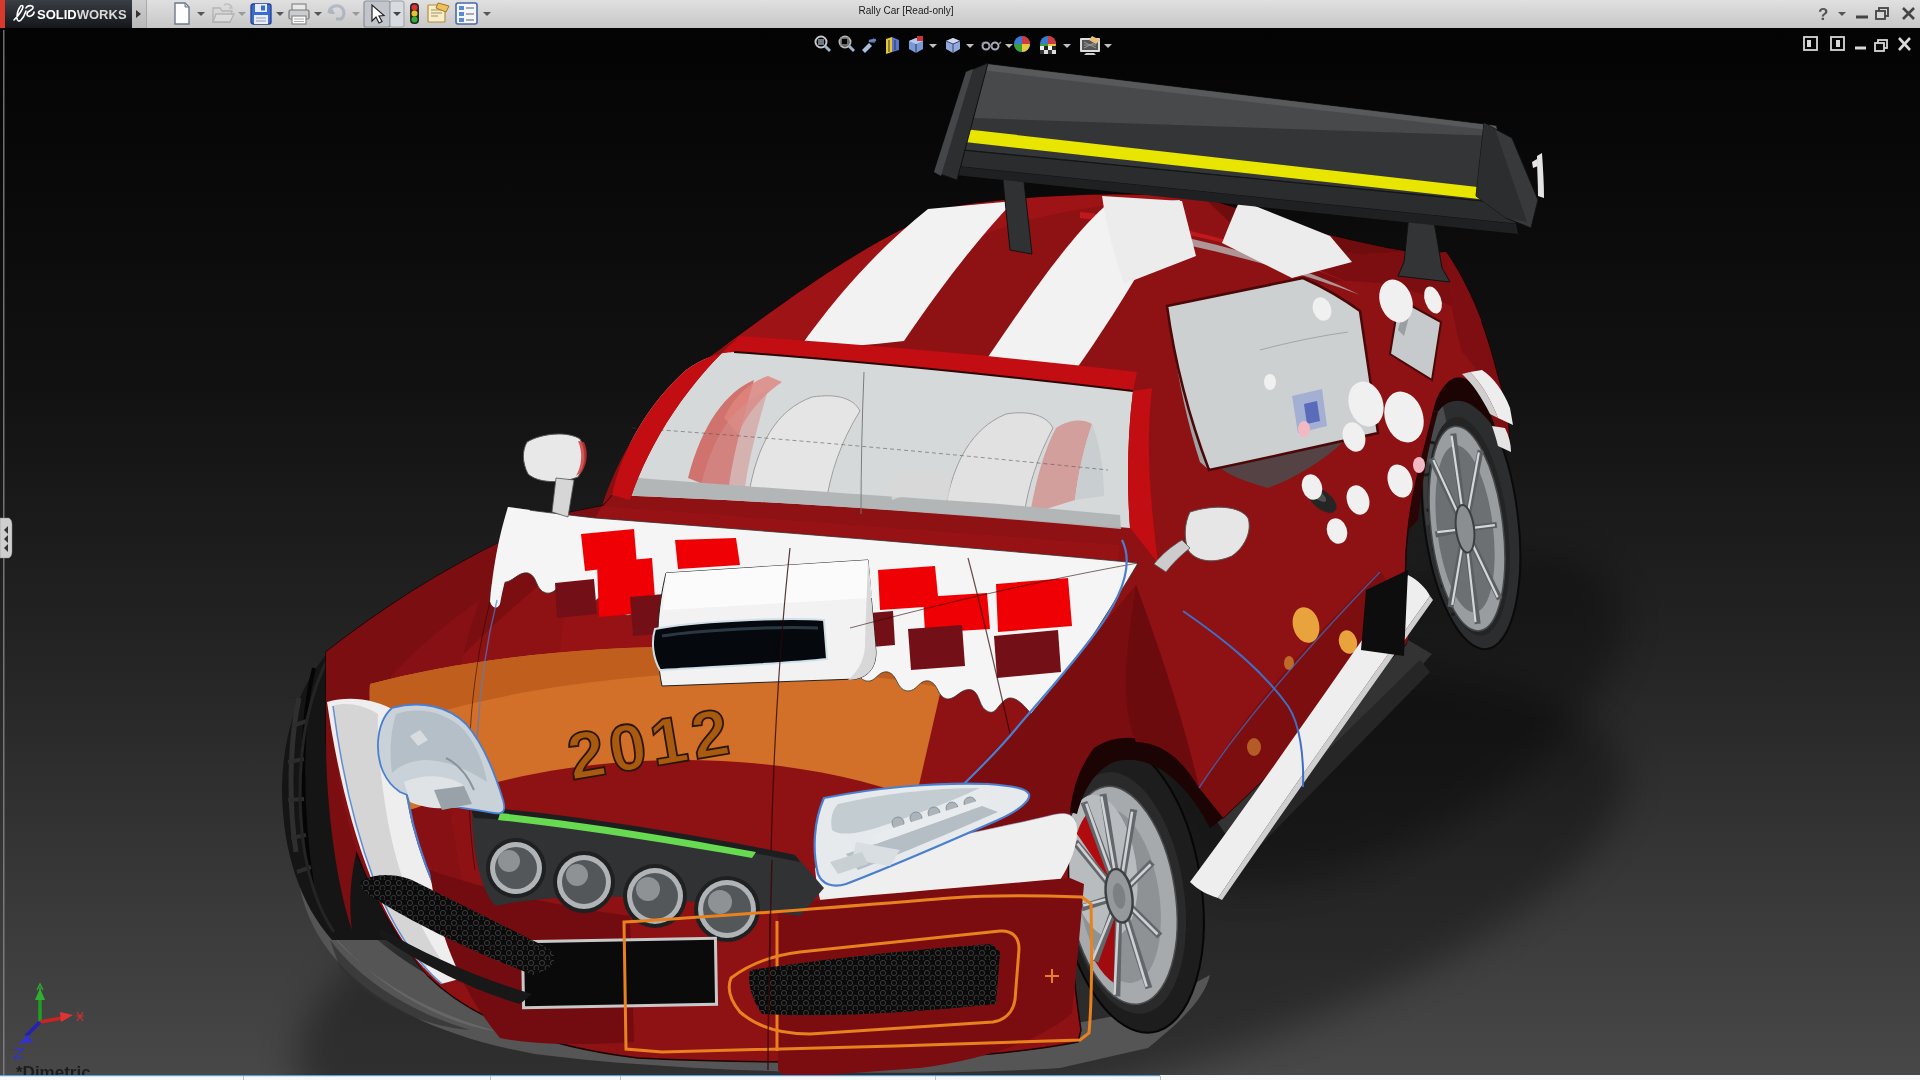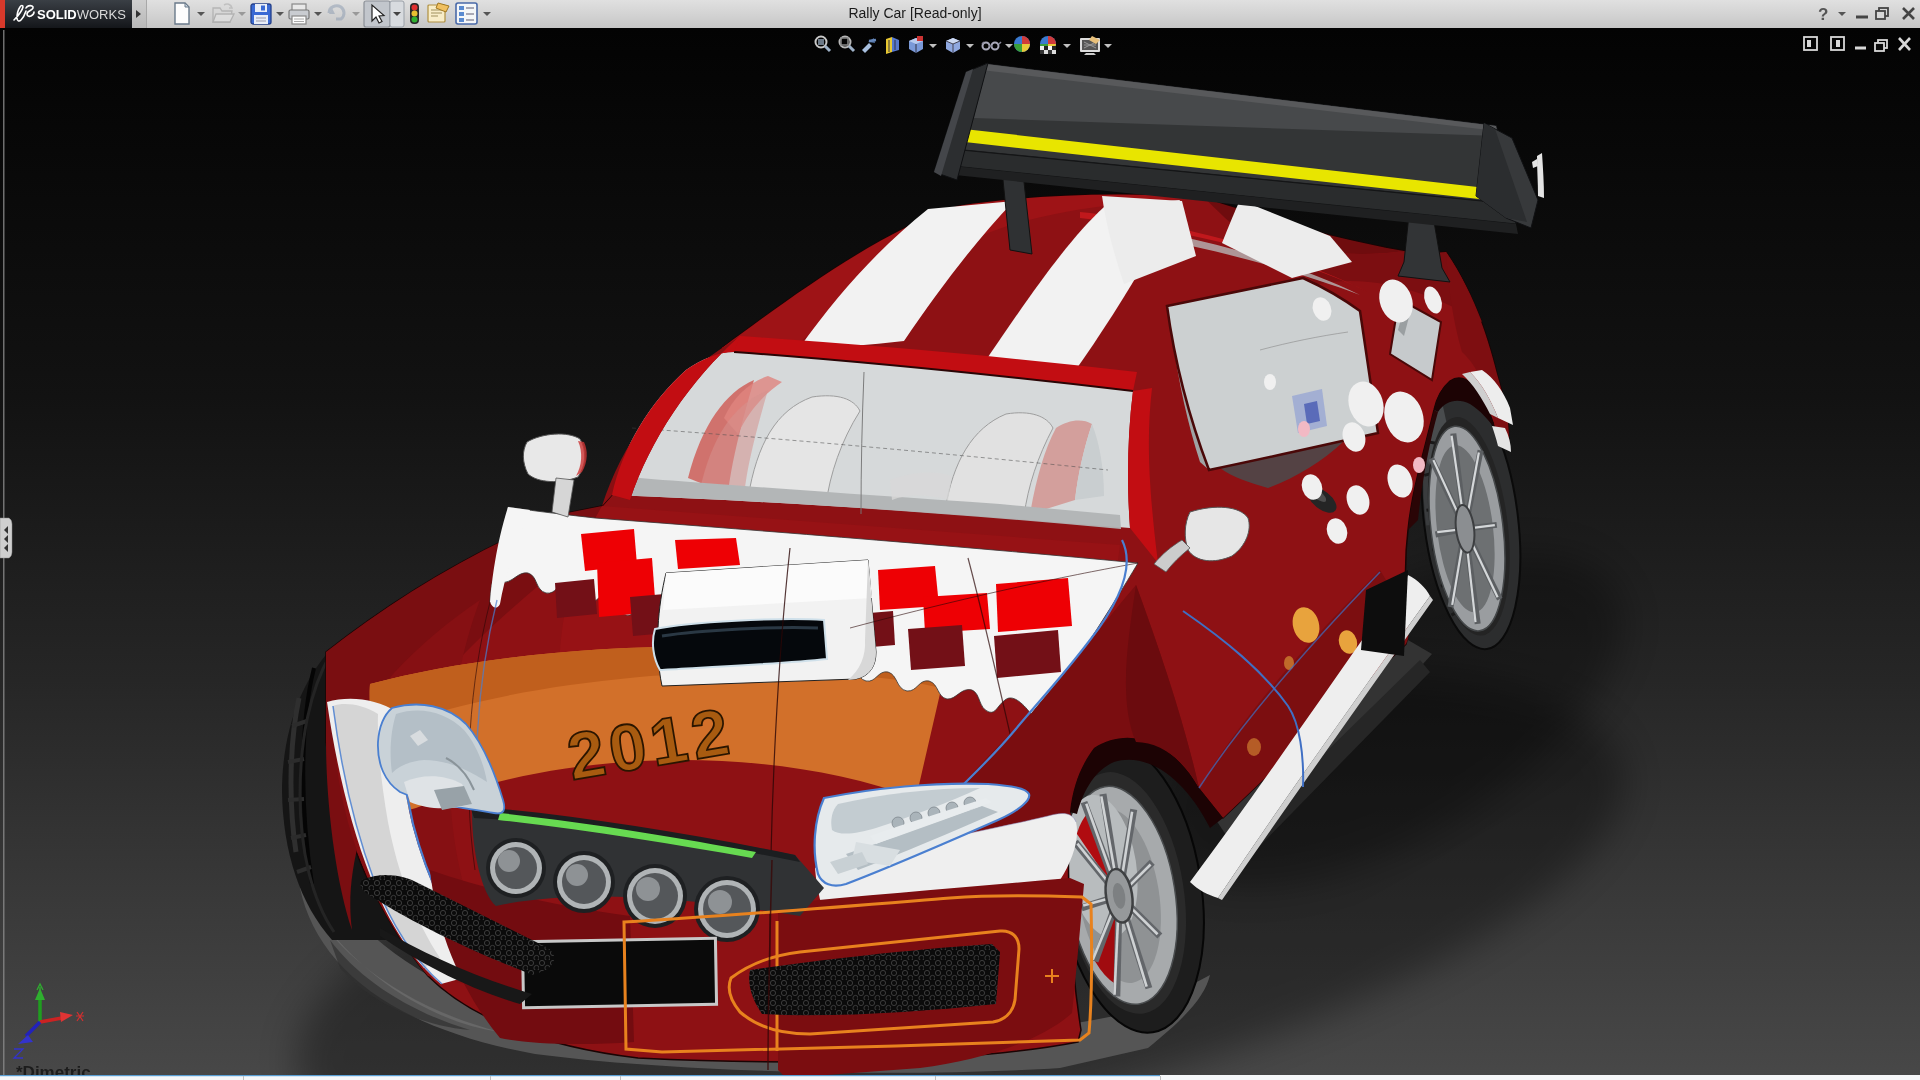--- a/index.html
+++ b/index.html
@@ -3,24 +3,24 @@
 <meta charset="utf-8">
 <style>
   html,body{margin:0;padding:0;width:1920px;height:1080px;overflow:hidden;background:#000;
     font-family:"Liberation Sans", sans-serif;}
   #titlebar{position:absolute;left:0;top:0;width:1920px;height:28px;
     background:linear-gradient(#e0e0e0,#d2d2d2 55%,#c6c6c6);}
   #logo{position:absolute;left:0;top:0;width:133px;height:28px;overflow:hidden;
     background:linear-gradient(#3a3f45,#14161a);}
   #redstripe{position:absolute;left:0;top:0;width:5px;height:28px;background:#d8392b;}
   #logotxt{position:absolute;left:37px;top:7px;color:#fff;font-size:13px;font-weight:bold;letter-spacing:0px;width:96px;overflow:hidden;}
-  #logotxt .w{font-weight:normal;color:#dadada;}
+  #logotxt .w{font-weight:bold;color:#dadada;}
   #flyout{position:absolute;left:132px;top:0;width:14px;height:28px;background:linear-gradient(#cfcfcf,#b8b8b8);border-right:1px solid #a8a8a8;}
   #flyout:after{content:"";position:absolute;left:4px;top:10px;border-left:5px solid #333;border-top:4px solid transparent;border-bottom:4px solid transparent;}
-  #title{position:absolute;left:0;top:5px;width:1812px;text-align:center;font-size:14px;color:#1a1a1a;margin-left:9px;}
+  #title{position:absolute;left:0;top:5px;width:1812px;text-align:center;font-size:10px;color:#1a1a1a;}
   #viewport{position:absolute;left:0;top:28px;width:1920px;height:1052px;}
 </style>
 </head>
 <body>
 <div id="viewport">
 <svg width="1920" height="1052" viewBox="0 28 1920 1052">
 <defs>
   <linearGradient id="bg" x1="0" y1="28" x2="0" y2="1080" gradientUnits="userSpaceOnUse">
     <stop offset="0" stop-color="#030303"></stop>
     <stop offset="0.35" stop-color="#121212"></stop>

